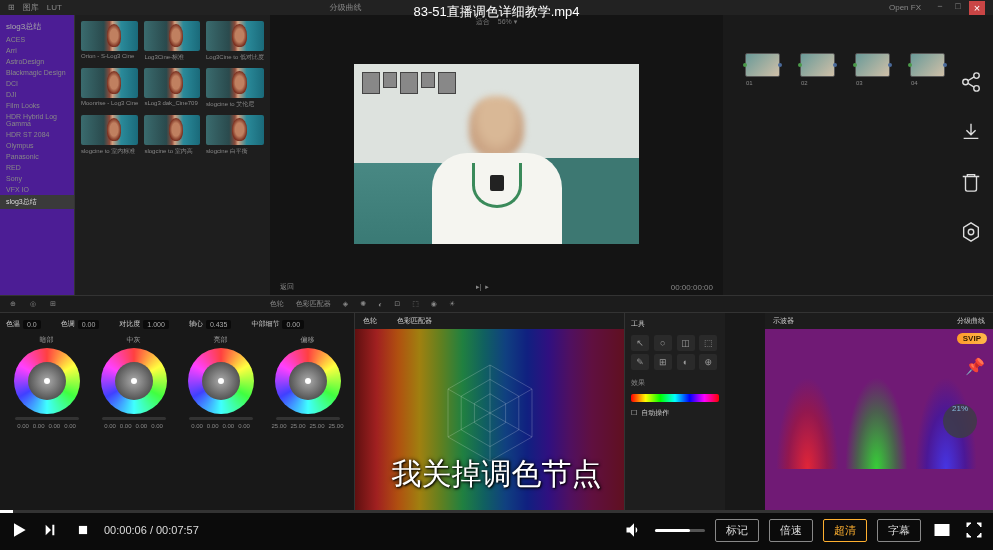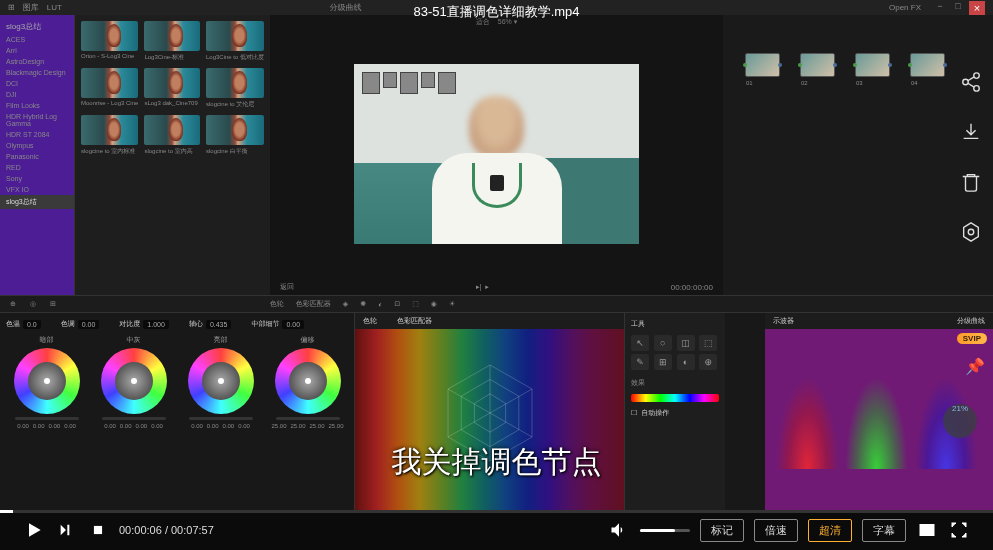--- a/index.html
+++ b/index.html
@@ -107,24 +107,24 @@
 .svip-badge { background: linear-gradient(90deg, #ff9a2a, #ffb84a); color: #3a2000; font-size: 8px; font-weight: bold; padding: 1px 6px; border-radius: 8px; }
 .wf-canvas { width: 100%; height: 150px; position: relative; overflow: hidden; }
 .wf-wave { position: absolute; bottom: 10px; width: 30%; height: 85%; }
 .wf-r { left: 2%; background: radial-gradient(ellipse 60% 90% at 50% 100%, rgba(255,40,40,0.8), rgba(200,20,20,0.4) 50%, transparent 80%); }
 .wf-g { left: 34%; background: radial-gradient(ellipse 60% 90% at 50% 100%, rgba(40,255,40,0.8), rgba(20,200,20,0.4) 50%, transparent 80%); }
 .wf-b { left: 66%; background: radial-gradient(ellipse 60% 90% at 50% 100%, rgba(60,60,255,0.8), rgba(20,20,200,0.4) 50%, transparent 80%); }
 .wf-percent { position: absolute; right: 10px; top: 50%; width: 34px; height: 34px; border-radius: 50%; background: rgba(60,60,70,0.85); display: flex; flex-direction: column; align-items: center; justify-content: flex-start; font-size: 8px; color: #8bd; }
 .pin-icon { position: absolute; right: 8px; top: 24px; color: #ffb030; font-size: 16px; }
 
 
-.subtitle { position: absolute; bottom: 67px; left: 50%; transform: translateX(-50%); color: #fff; font-size: 30px; font-weight: 500; text-shadow: 0 0 4px #000, 1px 1px 2px #000; z-index: 20; white-space: nowrap; }
-
-
-.player { position: absolute; bottom: 0; left: 0; right: 0; height: 40px; background: rgba(10,10,10,0.92); display: flex; align-items: center; padding: 0 23px; gap: 10px; z-index: 15; }
+.subtitle { position: absolute; bottom: 55px; left: 50%; transform: translateX(-50%); color: #fff; font-size: 30px; font-weight: 500; text-shadow: 0 0 4px #000, 1px 1px 2px #000; z-index: 20; white-space: nowrap; }
+
+
+.player { position: absolute; bottom: 0; left: 0; right: 0; height: 40px; background: rgba(10,10,10,0.92); display: flex; align-items: center; padding: 0 8px; gap: 10px; z-index: 15; }
 .progress-bar { position: absolute; top: 0; left: 0; right: 0; height: 3px; background: #333; }
 .progress-fill { height: 100%; width: 1.3%; background: #fff; }
 .play-btn { width: 22px; height: 22px; cursor: pointer; display: flex; align-items: center; justify-content: center; }
 .play-btn svg { fill: #fff; }
 .player-time { font-size: 11px; color: #ddd; }
 .player-spacer { flex: 1; }
 .vol-bar { width: 50px; height: 3px; background: #555; border-radius: 2px; position: relative; }
 .vol-fill { width: 70%; height: 100%; background: #fff; border-radius: 2px; }
 .player-btn { border: 1px solid #888; padding: 3px 10px; font-size: 11px; color: #ddd; border-radius: 2px; cursor: pointer; text-align: right; }
 .player-btn.gold { border-color: #ffb030; color: #ffb030; }

